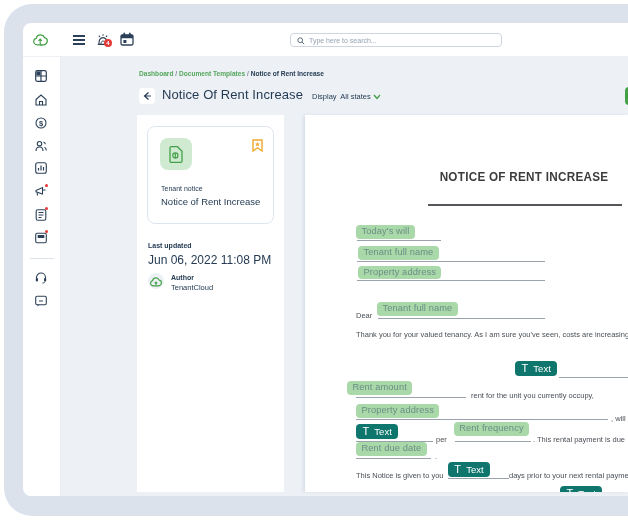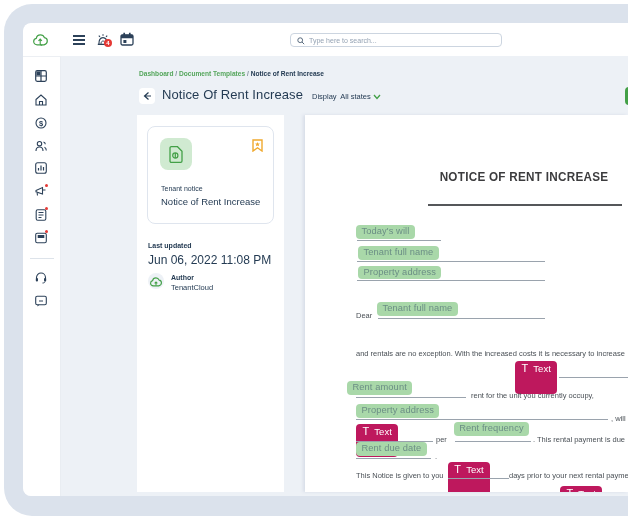--- a/index.html
+++ b/index.html
@@ -11,21 +11,21 @@
 #topbar { position:absolute; left:0; top:0; width:605px; height:33px; background:#fff; border-radius:8px 0 0 0; }
 #sidebar { position:absolute; left:0; top:33px; width:38px; height:440px; background:#fff; border-right:1px solid #e9edf2; border-top:1px solid #eceff3; }
 
 #leftpanel { position:absolute; left:114px; top:92px; width:147px; height:377px; background:#fff; }
 #docpanel { position:absolute; left:282px; top:92px; width:323px; height:377px; background:#fff; box-shadow:-2px 0 3px rgba(120,140,170,0.18); overflow:hidden; }
 .navy { color:#243b53; }
 .ic { position:absolute; }
 svg { display:block; }
 
 .gchip { position:absolute; background:#a9d8a9; color:#6b8e85; border-radius:4px; font-size:9.3px; line-height:13.5px; height:13.5px; padding:0 5.5px; white-space:nowrap; letter-spacing:0.1px; }
-.ochip { position:absolute; background:#be185d; color:#fff; border-radius:4px; font-size:9.5px; line-height:15px; height:33px; padding:0 6.5px; white-space:nowrap; }
+.ochip { position:absolute; background:#0f766e; color:#fff; border-radius:4px; font-size:9.5px; line-height:15px; height:15px; padding:0 6.5px; white-space:nowrap; }
 .ul { position:absolute; height:1px; background:#9aa3ad; }
 .bt { position:absolute; font-size:7.5px; color:#4a5056; white-space:nowrap; }
 </style>
 </head>
 <body>
 <div id="frame"></div>
 <div id="win">
   <div id="topbar">
 
     <svg class="ic" style="left:10px; top:11px;" width="15" height="12" viewBox="0 0 15 12">
@@ -115,21 +115,21 @@
     <div class="ul" style="left:52px; top:125px; width:84px;"></div>
     <div class="gchip" style="left:53px; top:131px;">Tenant full name</div>
     <div class="ul" style="left:52px; top:145.5px; width:188px;"></div>
     <div class="gchip" style="left:53px; top:150.5px;">Property address</div>
     <div class="ul" style="left:52px; top:165px; width:188px;"></div>
 
     <div class="bt" style="left:51px; top:196px;">Dear</div>
     <div class="gchip" style="left:72px; top:187px;">Tenant full name</div>
     <div class="ul" style="left:73px; top:202.5px; width:167px;"></div>
 
-    <div class="bt" style="left:51px; top:234px;">and rentals are no exception. With the increased costs it is necessary to increase</div>
+    <div class="bt" style="left:51px; top:215px;">Thank you for your valued tenancy. As I am sure you've seen, costs are increasing</div>
     <div class="ochip" style="left:210px; top:246px;"><b style="font-weight:normal; font-size:11px;">T</b>&nbsp; Text</div>
     <div class="ul" style="left:254px; top:262px; width:69px;"></div>
 
     <div class="gchip" style="left:42px; top:266px;">Rent amount</div>
     <div class="ul" style="left:51px; top:281.5px; width:110px;"></div>
     <div class="bt" style="left:166px; top:276px;text-align:center;">rent for the unit you currently occupy,</div>
 
     <div class="gchip" style="left:51px; top:289px;">Property address</div>
     <div class="ul" style="left:51px; top:304px; width:252px;"></div>
     <div class="bt" style="left:306px; top:299px;">, will</div>

